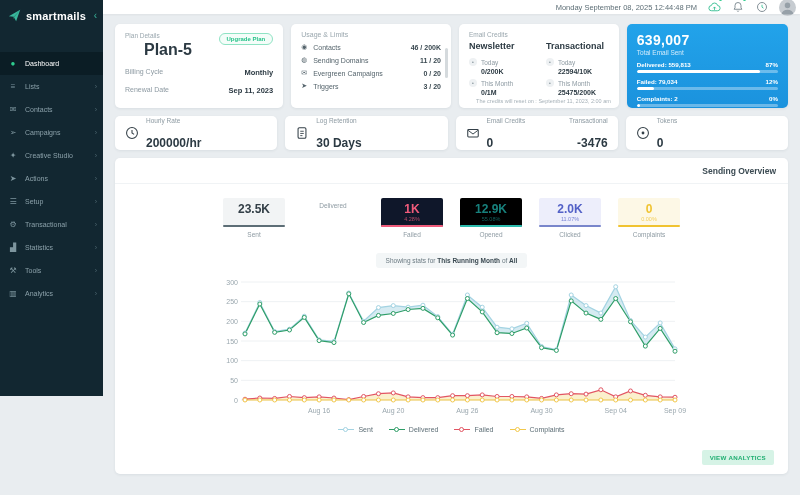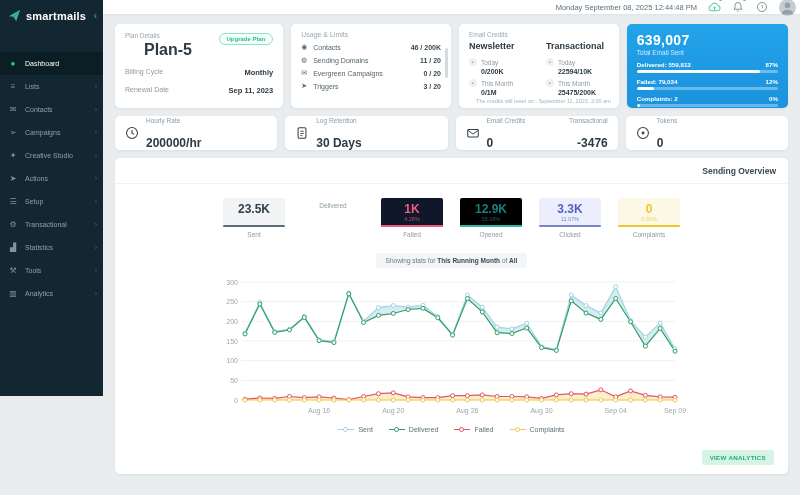--- a/index.html
+++ b/index.html
@@ -401,21 +401,21 @@
           <div class="stat">
             <div class="stat-box" style="background: #000000;">
               <div class="stat-val" style="color: rgb(23, 128, 124);">12.9K</div>
               <div class="stat-pct" style="color: rgb(23, 128, 124);">55.08%</div>
               <div class="stat-bar" style="background: rgb(43, 187, 173);"></div>
             </div>
             <div class="stat-lab">Opened</div>
           </div>
           <div class="stat">
             <div class="stat-box" style="background: rgb(237, 238, 251);">
-              <div class="stat-val" style="color: rgb(83, 97, 199);">3.3K</div>
+              <div class="stat-val" style="color: rgb(83, 97, 199);">2.0K</div>
               <div class="stat-pct" style="color: rgb(83, 97, 199);">11.07%</div>
               <div class="stat-bar" style="background: rgb(121, 134, 203);"></div>
             </div>
             <div class="stat-lab">Clicked</div>
           </div>
           <div class="stat">
             <div class="stat-box" style="background: rgb(253, 248, 230);">
               <div class="stat-val" style="color: rgb(240, 195, 49);">0</div>
               <div class="stat-pct" style="color: rgb(240, 195, 49);">0.00%</div>
               <div class="stat-bar" style="background: rgb(240, 195, 49);"></div>

